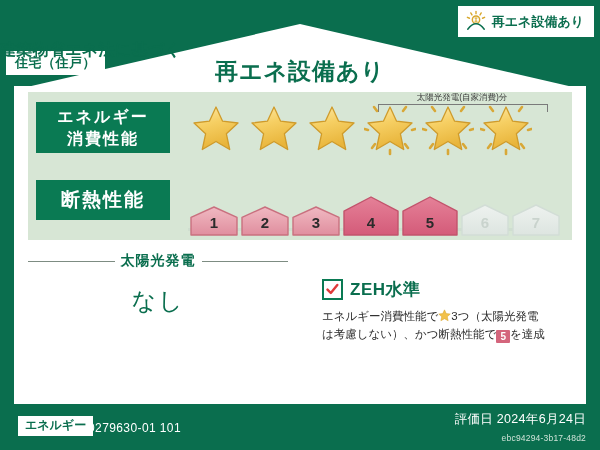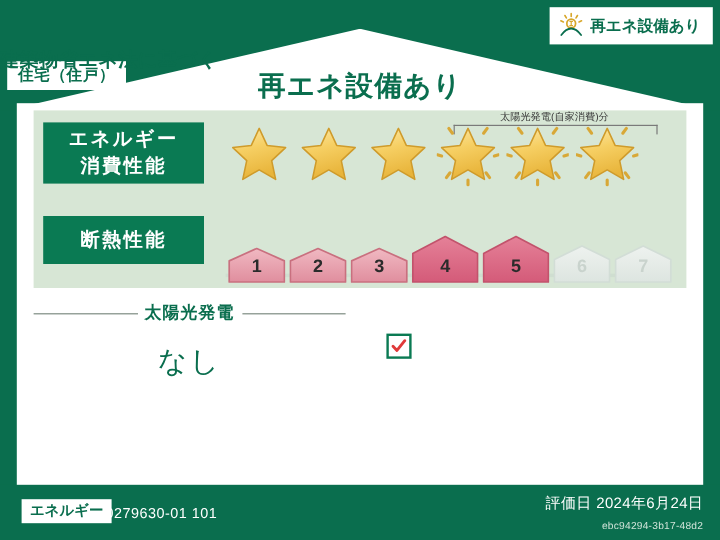--- a/index.html
+++ b/index.html
@@ -63,21 +63,21 @@
     position:absolute;left:28px;top:92px;width:544px;height:148px;
     background:#d7e6d5;
   }
 
   .row-label{
     background:#0a7a53;color:#ffffff;
     display:flex;flex-direction:column;align-items:center;justify-content:center;
     font-weight:bold;letter-spacing:2px;
   }
   .row-label.energy{position:absolute;left:8px;top:10px;width:134px;height:51px;font-size:16px;line-height:1.35;}
-  .row-label.insul {position:absolute;left:8px;top:88px;width:134px;height:40px;font-size:16px;}
+  .row-label.insul {position:absolute;left:8px;top:88px;width:134px;height:40px;font-size:19px;}
 
   
   .stars{position:absolute;left:190px;top:104px;display:flex;gap:6px;align-items:center;}
   .star-wrap{position:relative;width:52px;height:52px;}
   .star-wrap svg{display:block;}
 
   
   .solar-note{
     position:absolute;left:374px;top:93px;width:176px;text-align:center;
     font-size:8.5px;color:#3a3a3a;letter-spacing:0;line-height:1.1;
@@ -391,20 +391,27 @@
   </div>
   <div class="cost-value">なし</div>
 
   <div class="zeh">
     <div class="zeh-head">
       <span class="zeh-check">
         <svg width="13" height="13" viewBox="0 0 13 13">
           <path d="M1.5 6.6 L4.8 10 L11.3 1.9" fill="none" stroke="#e03a3a" stroke-width="2.4" stroke-linecap="round" stroke-linejoin="round"></path>
         </svg>
       </span>
+      <span class="zeh-title">ZEH水準</span>
+    </div>
+    <div class="zeh-body">
+      <span>エネルギー消費性能で</span><span class="inline-star"><svg viewBox="0 0 24 24" width="13" height="13">
+            <polygon points="12,1.6 15.2,8.5 22.6,9.3 17.1,14.3 18.7,21.6 12,17.9 5.3,21.6 6.9,14.3 1.4,9.3 8.8,8.5" fill="#f2c14a" stroke="#d9a52f" stroke-width="1"></polygon>
+          </svg></span><span>3つ（太陽光発電</span><br>
+      <span>は考慮しない）、かつ断熱性能で</span><span class="inline-chip">5</span><span>を達成</span>
     </div>
   </div>
 
   <div class="footer"></div>
   <div class="self-chip">エネルギー</div>
   <div class="self-id">0279630-01 101</div>
   <div class="eval-date">評価日 2024年6月24日</div>
   <div class="eval-hash">ebc94294-3b17-48d2</div>
 
 </div>

